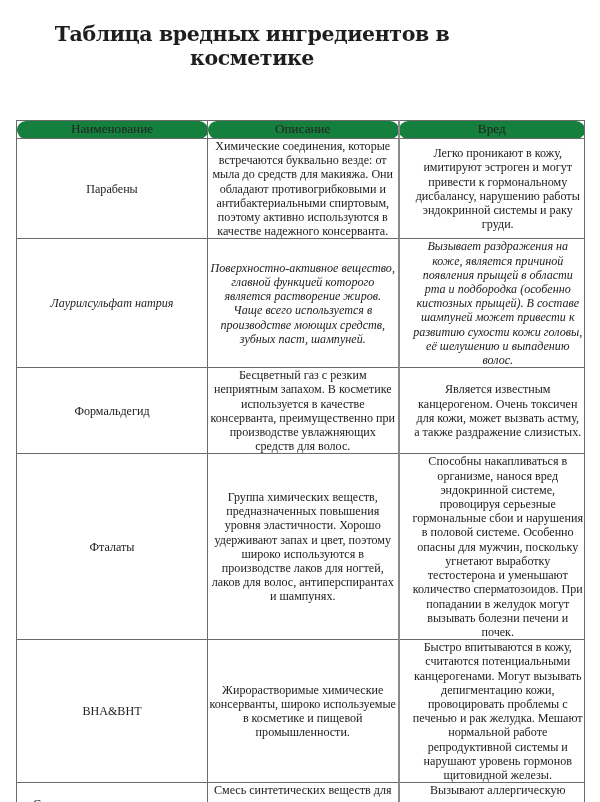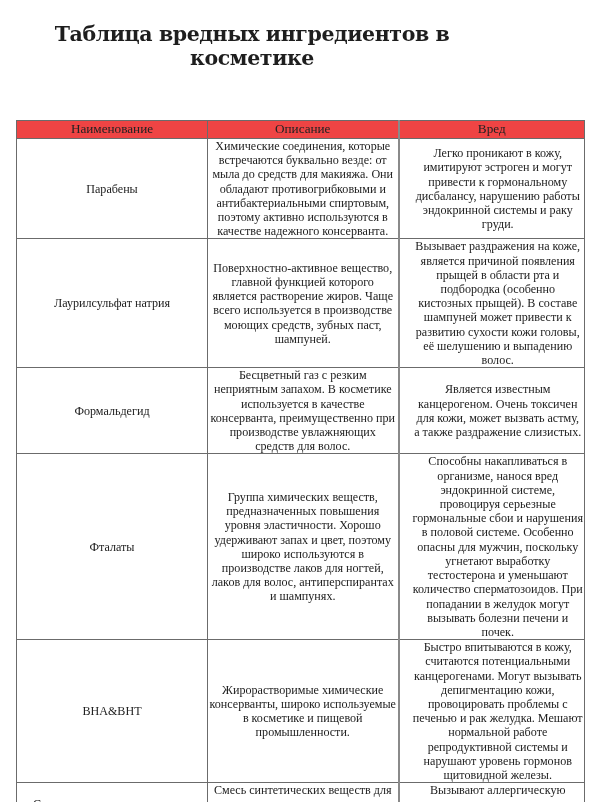--- a/index.html
+++ b/index.html
@@ -49,35 +49,36 @@
       text-align: center;
       vertical-align: middle;
       padding: 0 2px;
       overflow: hidden;
     }
     table.ingredients td.desc,
     table.ingredients td.harm {
       padding: 0 1px;
     }
     table.ingredients thead th {
-      background: #ef4444;
+      background: #15803d;
       font-weight: normal;
       font-size: 13.2px;
       height: 17px;
       padding: 0;
+      border-radius: 9px;
     }
     table.ingredients td.harm {
       border-left: 2.5px solid #8a8a8a;
       padding-left: 13px;
     }
     table.ingredients thead th.harm-h {
       border-left: 2.5px solid #8a8a8a;
     }
     .r1 td { height: 94px; }
-    .r2 td { height: 103px; }
+    .r2 td { height: 103px; font-style: italic; }
     .r3 td { height: 80px; }
     .r4 td { height: 144px; }
     .r5 td { height: 133px; }
     .r6 td { height: 42px; }
     .r7 td { height: 66px; }
   </style>
 </head>
 <body>
 
 <h1 class="page-title">Таблица вредных ингредиентов в косметике</h1>

